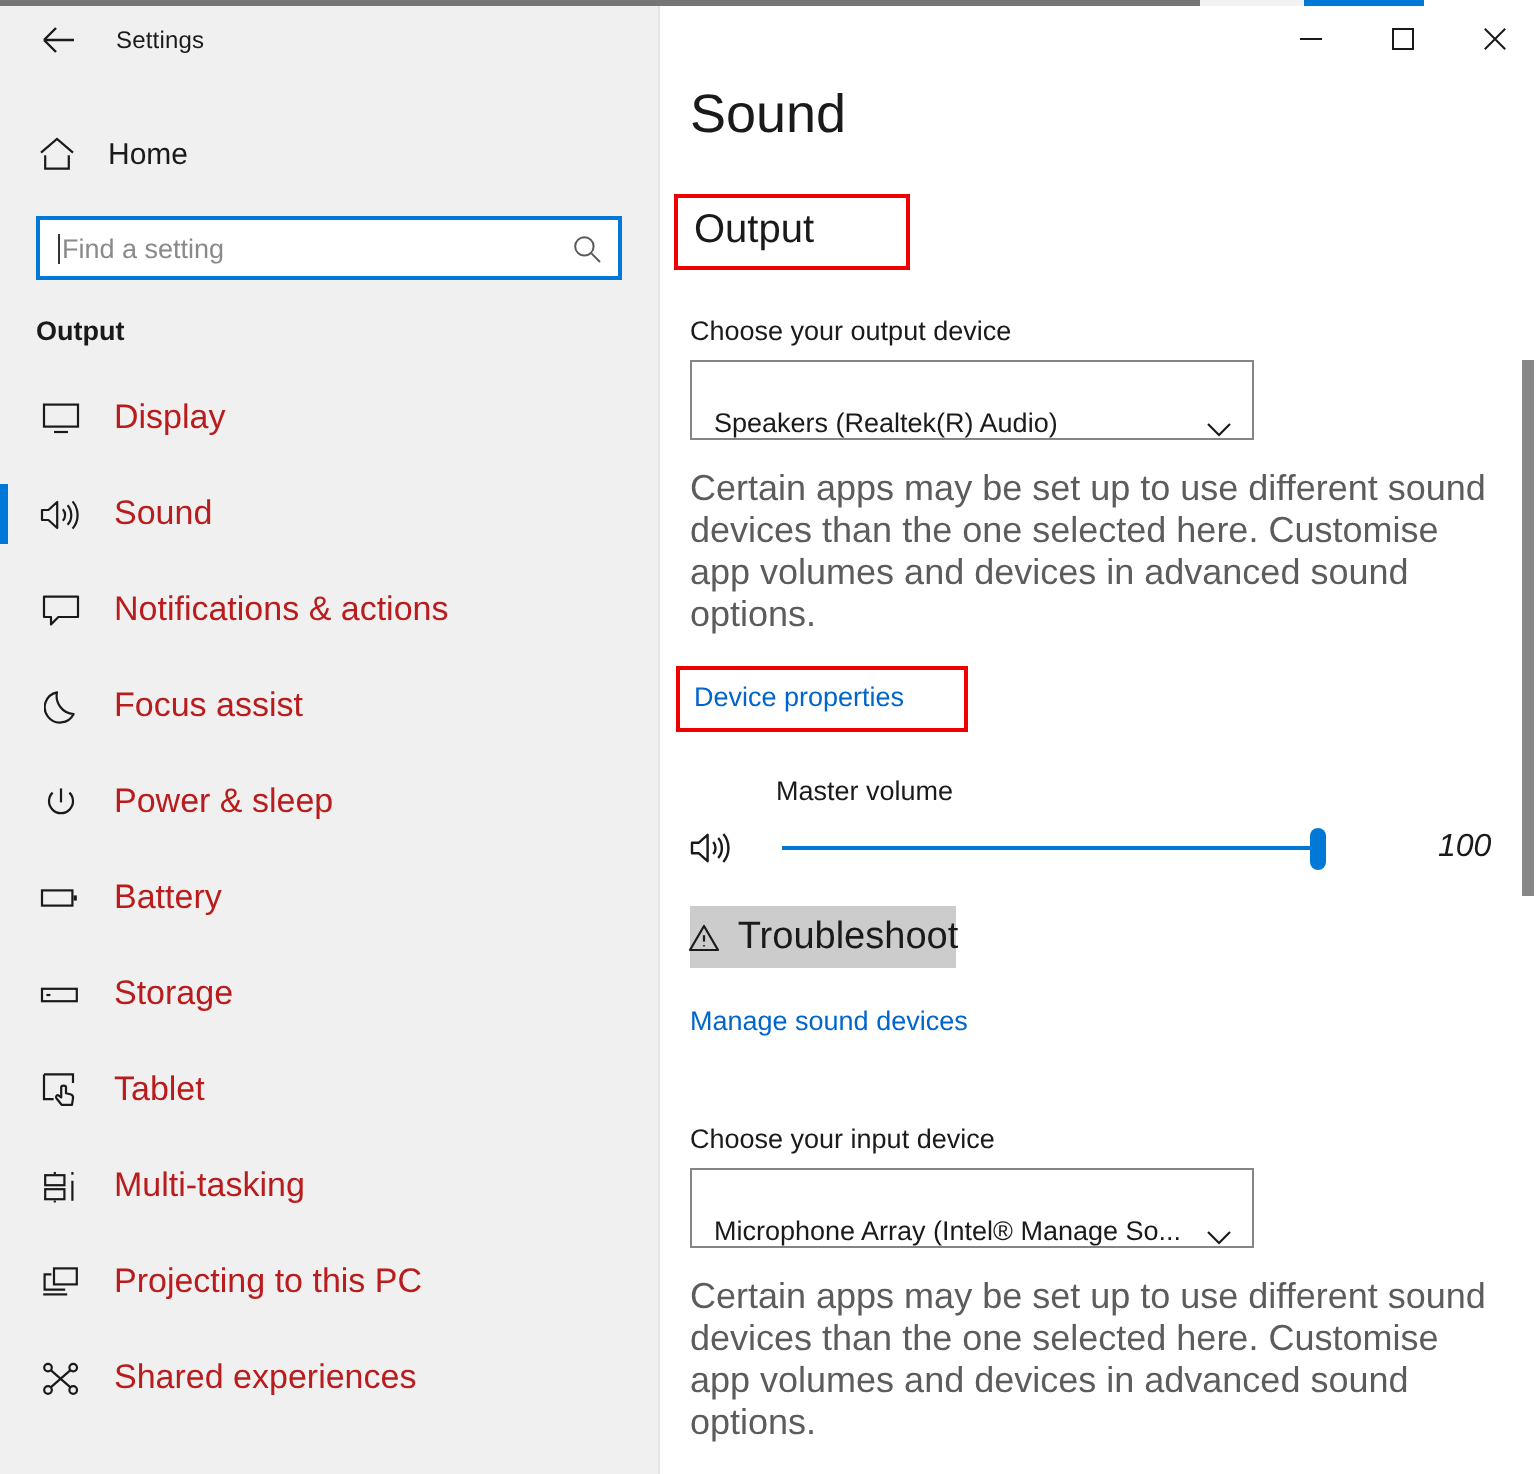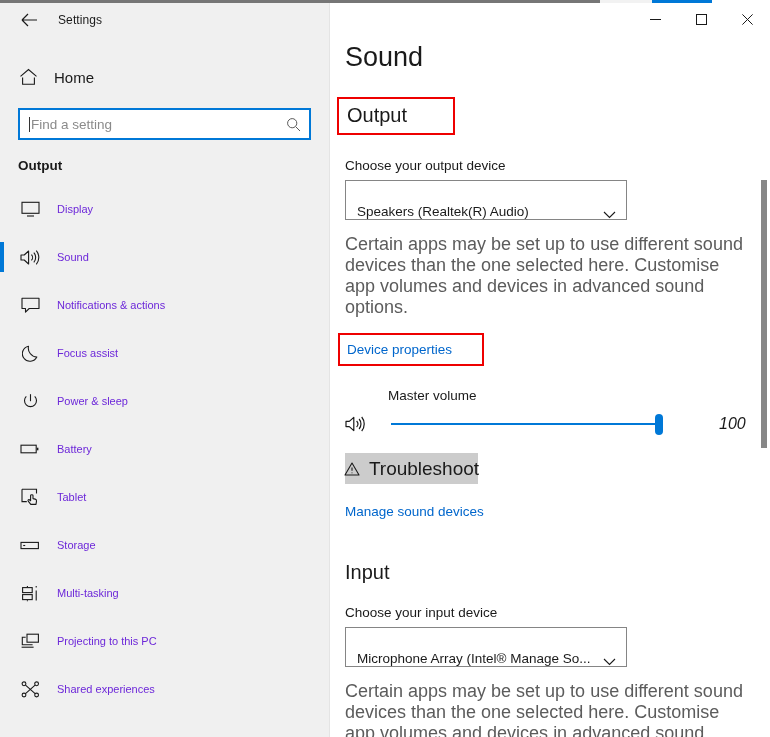--- a/index.html
+++ b/index.html
@@ -123,22 +123,22 @@
     cursor: pointer;
   }
   .nav-item .ic {
     width: 20px;
     display: flex;
     justify-content: center;
     align-items: center;
     color: #1a1a1a;
   }
   .nav-item .lbl {
-    font-size: 11px;
-    color: #6d28d9;
+    font-size: 17px;
+    color: #b91c1c;
   }
   .nav-item.selected::before {
     content: "";
     position: absolute;
     left: 0; top: 9px;
     width: 4px; height: 30px;
     background: #0078d7;
   }
 
   
@@ -436,36 +436,36 @@
           <svg width="20" height="12" viewBox="0 0 20 12" fill="none">
             <rect x="1" y="2.2" width="15.2" height="7.6" stroke="#1a1a1a" stroke-width="1.1"></rect>
             <path d="M17.6 4.7v2.6" stroke="#1a1a1a" stroke-width="1.6"></path>
           </svg>
         </span>
         <span class="lbl">Battery</span>
       </div>
 
       <div class="nav-item">
         <span class="ic">
+          <svg width="20" height="11" viewBox="0 0 20 11" fill="none">
+            <rect x="1" y="2.4" width="17.4" height="6.2" stroke="#1a1a1a" stroke-width="1.1"></rect>
+            <path d="M3.2 5.5h2" stroke="#1a1a1a" stroke-width="1.1"></path>
+          </svg>
+        </span>
+        <span class="lbl">Storage</span>
+      </div>
+
+      <div class="nav-item">
+        <span class="ic">
           <svg width="19" height="18" viewBox="0 0 19 18" fill="none">
             <path d="M1 1.2h14.5v4.3M1 1.2v12.4h4.8" stroke="#1a1a1a" stroke-width="1.1"></path>
             <path d="M9.6 7.6c0-1.1 2.4-1.1 2.4 0v3l2.2.5c1.1.3 1.5 1 1.3 2l-.5 3.3H9.8l-2.6-3.3c-.6-.8.3-1.9 1.2-1.3l1.2.9V7.6z" stroke="#1a1a1a" stroke-width="1.1" stroke-linejoin="round"></path>
           </svg>
         </span>
         <span class="lbl">Tablet</span>
-      </div>
-
-      <div class="nav-item">
-        <span class="ic">
-          <svg width="20" height="11" viewBox="0 0 20 11" fill="none">
-            <rect x="1" y="2.4" width="17.4" height="6.2" stroke="#1a1a1a" stroke-width="1.1"></rect>
-            <path d="M3.2 5.5h2" stroke="#1a1a1a" stroke-width="1.1"></path>
-          </svg>
-        </span>
-        <span class="lbl">Storage</span>
       </div>
 
       <div class="nav-item">
         <span class="ic">
           <svg width="19" height="17" viewBox="0 0 19 17" fill="none">
             <rect x="1.6" y="2.6" width="9.6" height="5" stroke="#1a1a1a" stroke-width="1.1"></rect>
             <rect x="1.6" y="9.6" width="9.6" height="5" stroke="#1a1a1a" stroke-width="1.1"></rect>
             <path d="M6.4 1v1M6.4 15.2v1" stroke="#1a1a1a" stroke-width="1.1"></path>
             <path d="M15.2 1v1.4M15.2 5.4v10" stroke="#1a1a1a" stroke-width="1.1"></path>
           </svg>
@@ -579,21 +579,20 @@
           <span>Troubleshoot</span>
         </button>
 
         <div class="manage-row">
           <a class="link">Manage sound devices</a>
         </div>
       </div>
 
       <div class="input-section">
 
-        <h2 class="section-heading">Input</h2>
 
         <div class="field-label">Choose your input device</div>
 
         <div class="combo">
           <span class="val">Microphone Array (Intel® Manage So...</span>
           <span class="chev">
             <svg width="13" height="8" viewBox="0 0 13 8" fill="none">
               <path d="M1 1l5.5 5.5L12 1" stroke="#1a1a1a" stroke-width="1.1"></path>
             </svg>
           </span>

